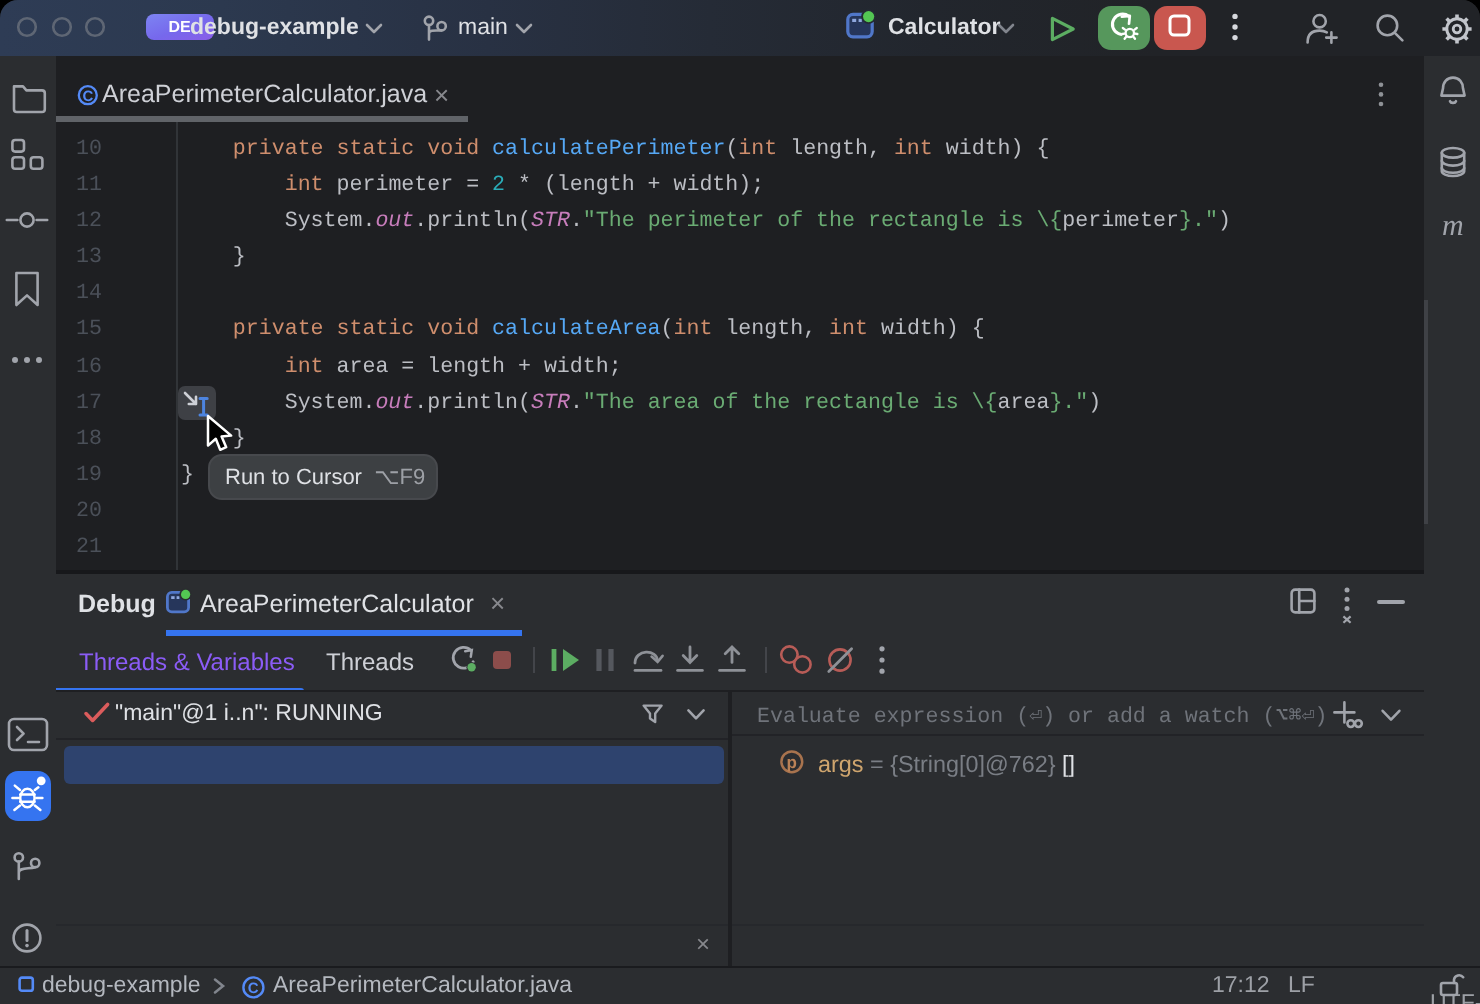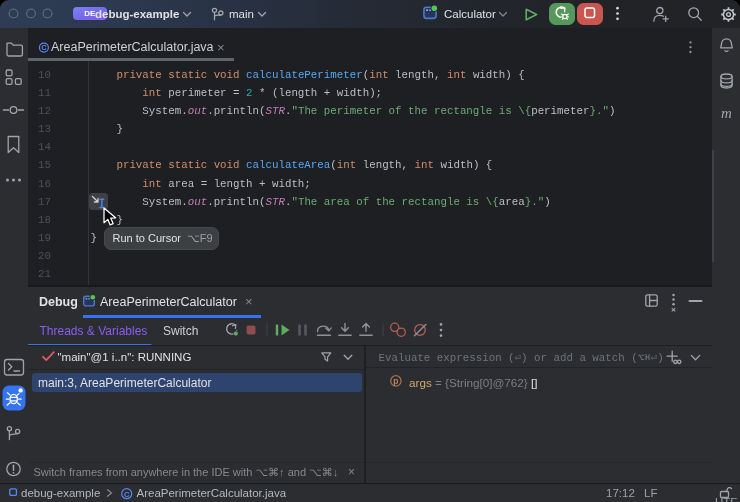--- a/index.html
+++ b/index.html
@@ -39,21 +39,21 @@
       <path class="ic" d="M1.5 2.5 L5 6 L8.5 2.5"></path>
     </svg>
 
   <svg class="abs" style="left:423px;top:6px" width="16" height="16">
     <rect x="0.9" y="1.2" width="12.2" height="11.2" rx="2.6" fill="#26365B" stroke="#5077C9" stroke-width="1.6"></rect>
     <rect x="3.1" y="3.4" width="2" height="1.6" fill="#8FA8DE"></rect>
     <rect x="6.3" y="3.4" width="1.6" height="1.6" fill="#8FA8DE"></rect>
     <circle cx="11.3" cy="2.3" r="3.7" fill="#242B34"></circle>
     <circle cx="11.3" cy="2.3" r="2.8" fill="#53C653"></circle>
   </svg>
-  <div class="abs" style="left:444px;top:7.5px;font-size:11.5px;font-weight:400;color:#DFE1E5;">Calculator</div>
+  <div class="abs" style="left:444px;top:7.5px;font-size:11.5px;font-weight:700;color:#DFE1E5;">Calculator</div>
   <svg class="abs" style="left:498px;top:10px" width="10" height="8">
       <path d="M1.5 2.5 L5 6 L8.5 2.5" fill="none" stroke="#81858D" stroke-width="1.3" stroke-linecap="round" stroke-linejoin="round"></path>
     </svg>
   <svg class="abs" style="left:524px;top:6.5px" width="15" height="15">
     <path d="M2.2 2.2 L12.6 7.5 L2.2 12.8 Z" fill="none" stroke="#5CAD62" stroke-width="1.6" stroke-linejoin="round"></path>
   </svg>
 
   <div class="abs" style="left:548.5px;top:2.5px;width:26px;height:22px;border-radius:6.5px;background:#56975C;"></div>
   <svg class="abs" style="left:552px;top:4.5px" width="19" height="18">
     <g stroke="#fff" fill="none" stroke-width="1.5" stroke-linecap="round">
@@ -241,21 +241,21 @@
         <circle cx="3.5" cy="6.6" r="1.25"></circle>
         <circle cx="3.5" cy="11.2" r="1.25"></circle>
       </g>
     <path d="M1.7 15.2 L5.3 18.4 M5.3 15.2 L1.7 18.4" stroke="#A1A4AB" stroke-width="1.1"></path>
   </svg>
   <svg class="abs" style="left:689px;top:299px" width="13" height="4">
       <path d="M0.5 2 H12.5" stroke="#A1A4AB" stroke-width="2" stroke-linecap="round"></path>
     </svg>
 
   <div class="abs" style="left:39.5px;top:323.5px;font-size:12px;color:#8b5cf6;">Threads &amp; Variables</div>
-  <div class="abs" style="left:163px;top:323.5px;font-size:12px;color:#CED0D6;">Switch</div>
+  <div class="abs" style="left:163px;top:323.5px;font-size:12px;color:#CED0D6;">Threads</div>
   <div class="abs" style="left:28px;top:343.5px;width:124px;height:3px;background:#3574F0;border-radius:0 2px 2px 0;"></div>
   <svg class="abs" style="left:222px;top:321px" width="230" height="18">
 
     <g fill="none" stroke="#A1A4AB" stroke-width="1.4" stroke-linecap="round">
       <path d="M13.4 4.1 A5.2 5.2 0 1 0 14.6 9.9"></path>
       <path d="M10.6 4.6 L13.9 4.0 L13.4 7.4" stroke-width="1.25"></path>
     </g>
     <circle cx="13.8" cy="12.6" r="2.6" fill="#2B2D30"></circle>
       <circle cx="13.8" cy="12.6" r="2.1" fill="#5CAD62"></circle>
 
@@ -308,41 +308,39 @@
     </svg>
   <div class="abs" style="left:57.5px;top:350.5px;font-size:11.5px;color:#DFE1E5;">"main"@1 i..n": RUNNING</div>
   <svg class="abs" style="left:320.5px;top:351.5px" width="11" height="11">
     <path d="M0.8 0.8 H9.8 L6.6 4.8 V9.0 L4.0 7.2 V4.8 Z" fill="none" stroke="#A1A4AB" stroke-width="1.2" stroke-linejoin="round"></path>
   </svg>
   <svg class="abs" style="left:343px;top:354px" width="10" height="7">
       <path class="ic" d="M1.2 1.2 L5 5.2 L8.8 1.2"></path>
     </svg>
 
   <div class="abs" style="left:31.5px;top:372.5px;width:330px;height:19.5px;background:#2E436E;border-radius:3px;"></div>
-  <div class="abs" style="left:38px;top:375.5px;font-size:12px;color:#DFE1E5;">main:3, AreaPerimeterCalculator</div>
   <div class="abs mono" style="left:378.5px;top:350.5px;font-size:10.8px;color:#6F737A;">Evaluate expression (⏎) or add a watch (⌥⌘⏎)</div>
   <svg class="abs" style="left:666px;top:350px" width="15" height="15">
     <g class="ic" stroke="#B6B9BF">
         <path d="M6.2 1.2 V11.2 M1.2 6.2 H11.2"></path>
         <circle cx="9.4" cy="11.8" r="1.7"></circle>
         <circle cx="13.2" cy="11.8" r="1.7"></circle>
       </g>
   </svg>
   <svg class="abs" style="left:690px;top:354px" width="11" height="8">
       <path class="ic" d="M1.3 1.4 L5.5 5.8 L9.7 1.4"></path>
     </svg>
 
   <svg class="abs" style="left:389.5px;top:375px" width="13" height="13">
     <circle cx="5.9" cy="5.9" r="5.2" fill="none" stroke="#A8734E" stroke-width="1.25"></circle>
     <text x="3.3" y="8.9" font-size="8.5" font-weight="bold" fill="#BB8257" font-family="Liberation Sans,sans-serif">p</text>
   </svg>
   <div class="abs" style="left:409px;top:375.5px;font-size:11.7px;"><span style="color:#CFA56E">args</span> <span style="color:#7A7E85">= {String[0]@762}</span> <span style="color:#DFE1E5">[]</span></div>
 
   <div class="abs" style="left:28px;top:461.5px;width:684px;height:1px;background:#26282C;"></div>
-  <div class="abs" style="left:33.5px;top:465.5px;font-size:11px;color:#87888D;">Switch frames from anywhere in the IDE with ⌥⌘↑ and ⌥⌘↓</div>
   <div class="abs" style="left:348px;top:464.5px;font-size:12px;color:#87888D;">×</div>
 
   <div class="abs" style="left:363.5px;top:346px;width:2px;height:137px;background:#1E1F22;"></div>
 
   <div class="abs" style="left:0;top:483px;width:740px;height:19px;background:#2B2D30;border-top:1px solid #1A1B1E;box-sizing:border-box;"></div>
   <svg class="abs" style="left:8.5px;top:488px" width="9" height="9">
       <rect x="0.8" y="0.8" width="6.6" height="6.6" rx="1.2" fill="none" stroke="#548AF7" stroke-width="1.3"></rect>
     </svg>
   <div class="abs" style="left:21px;top:486.5px;font-size:11.5px;color:#B4B8BF;">debug-example</div>
   <svg class="abs" style="left:106px;top:489px" width="8" height="8">

